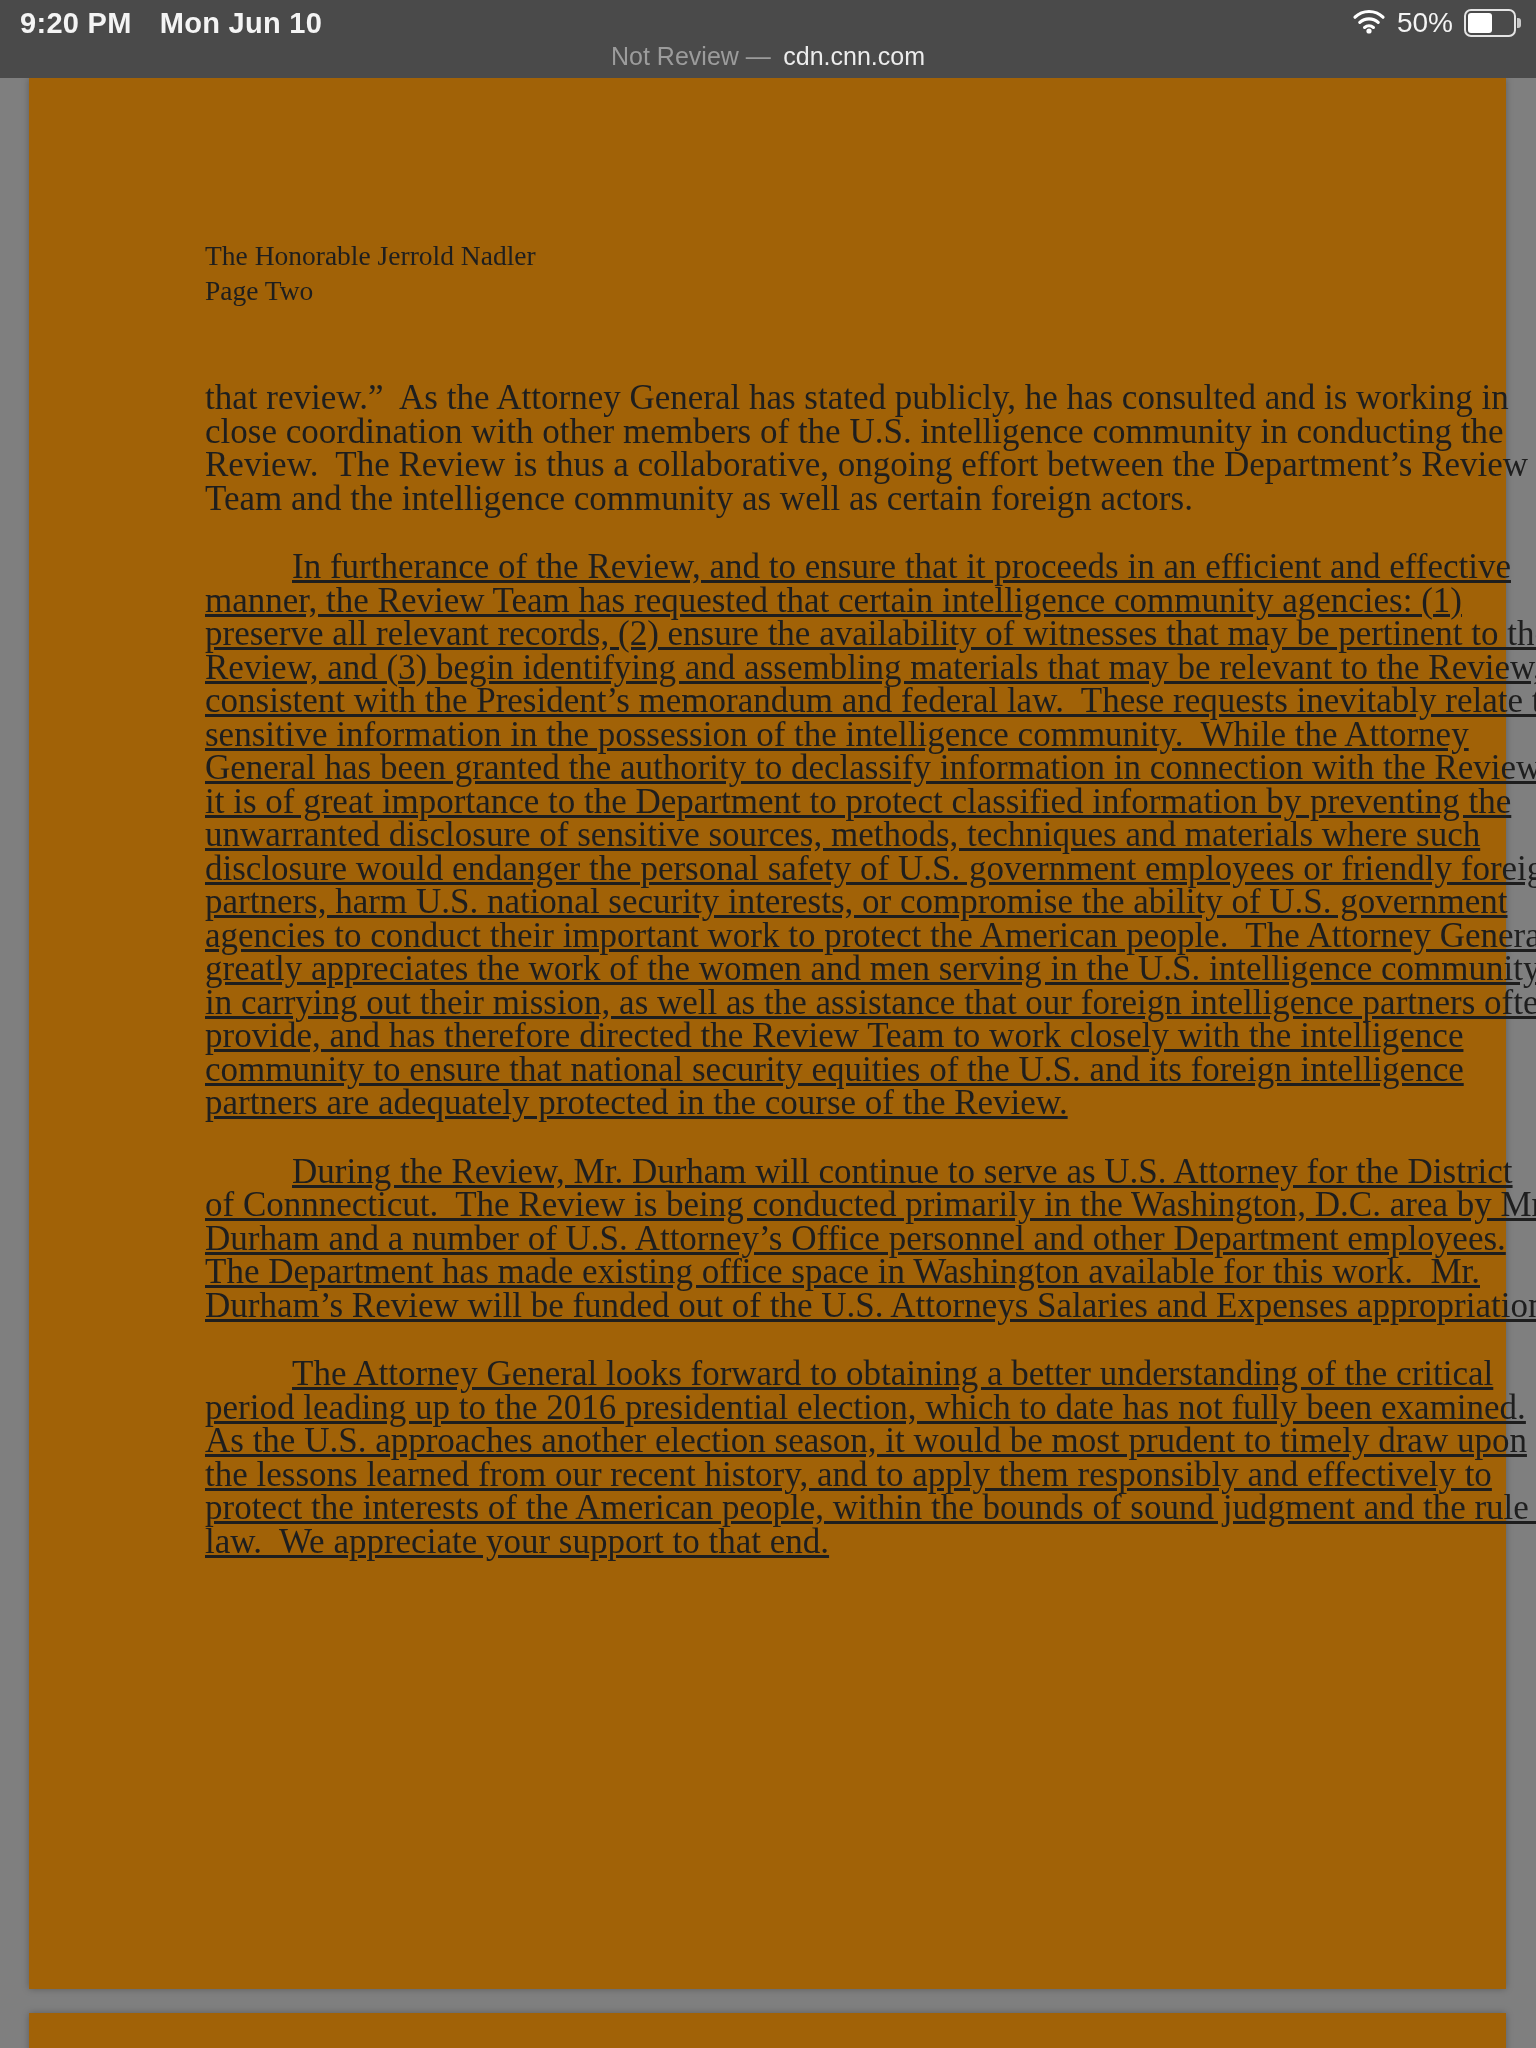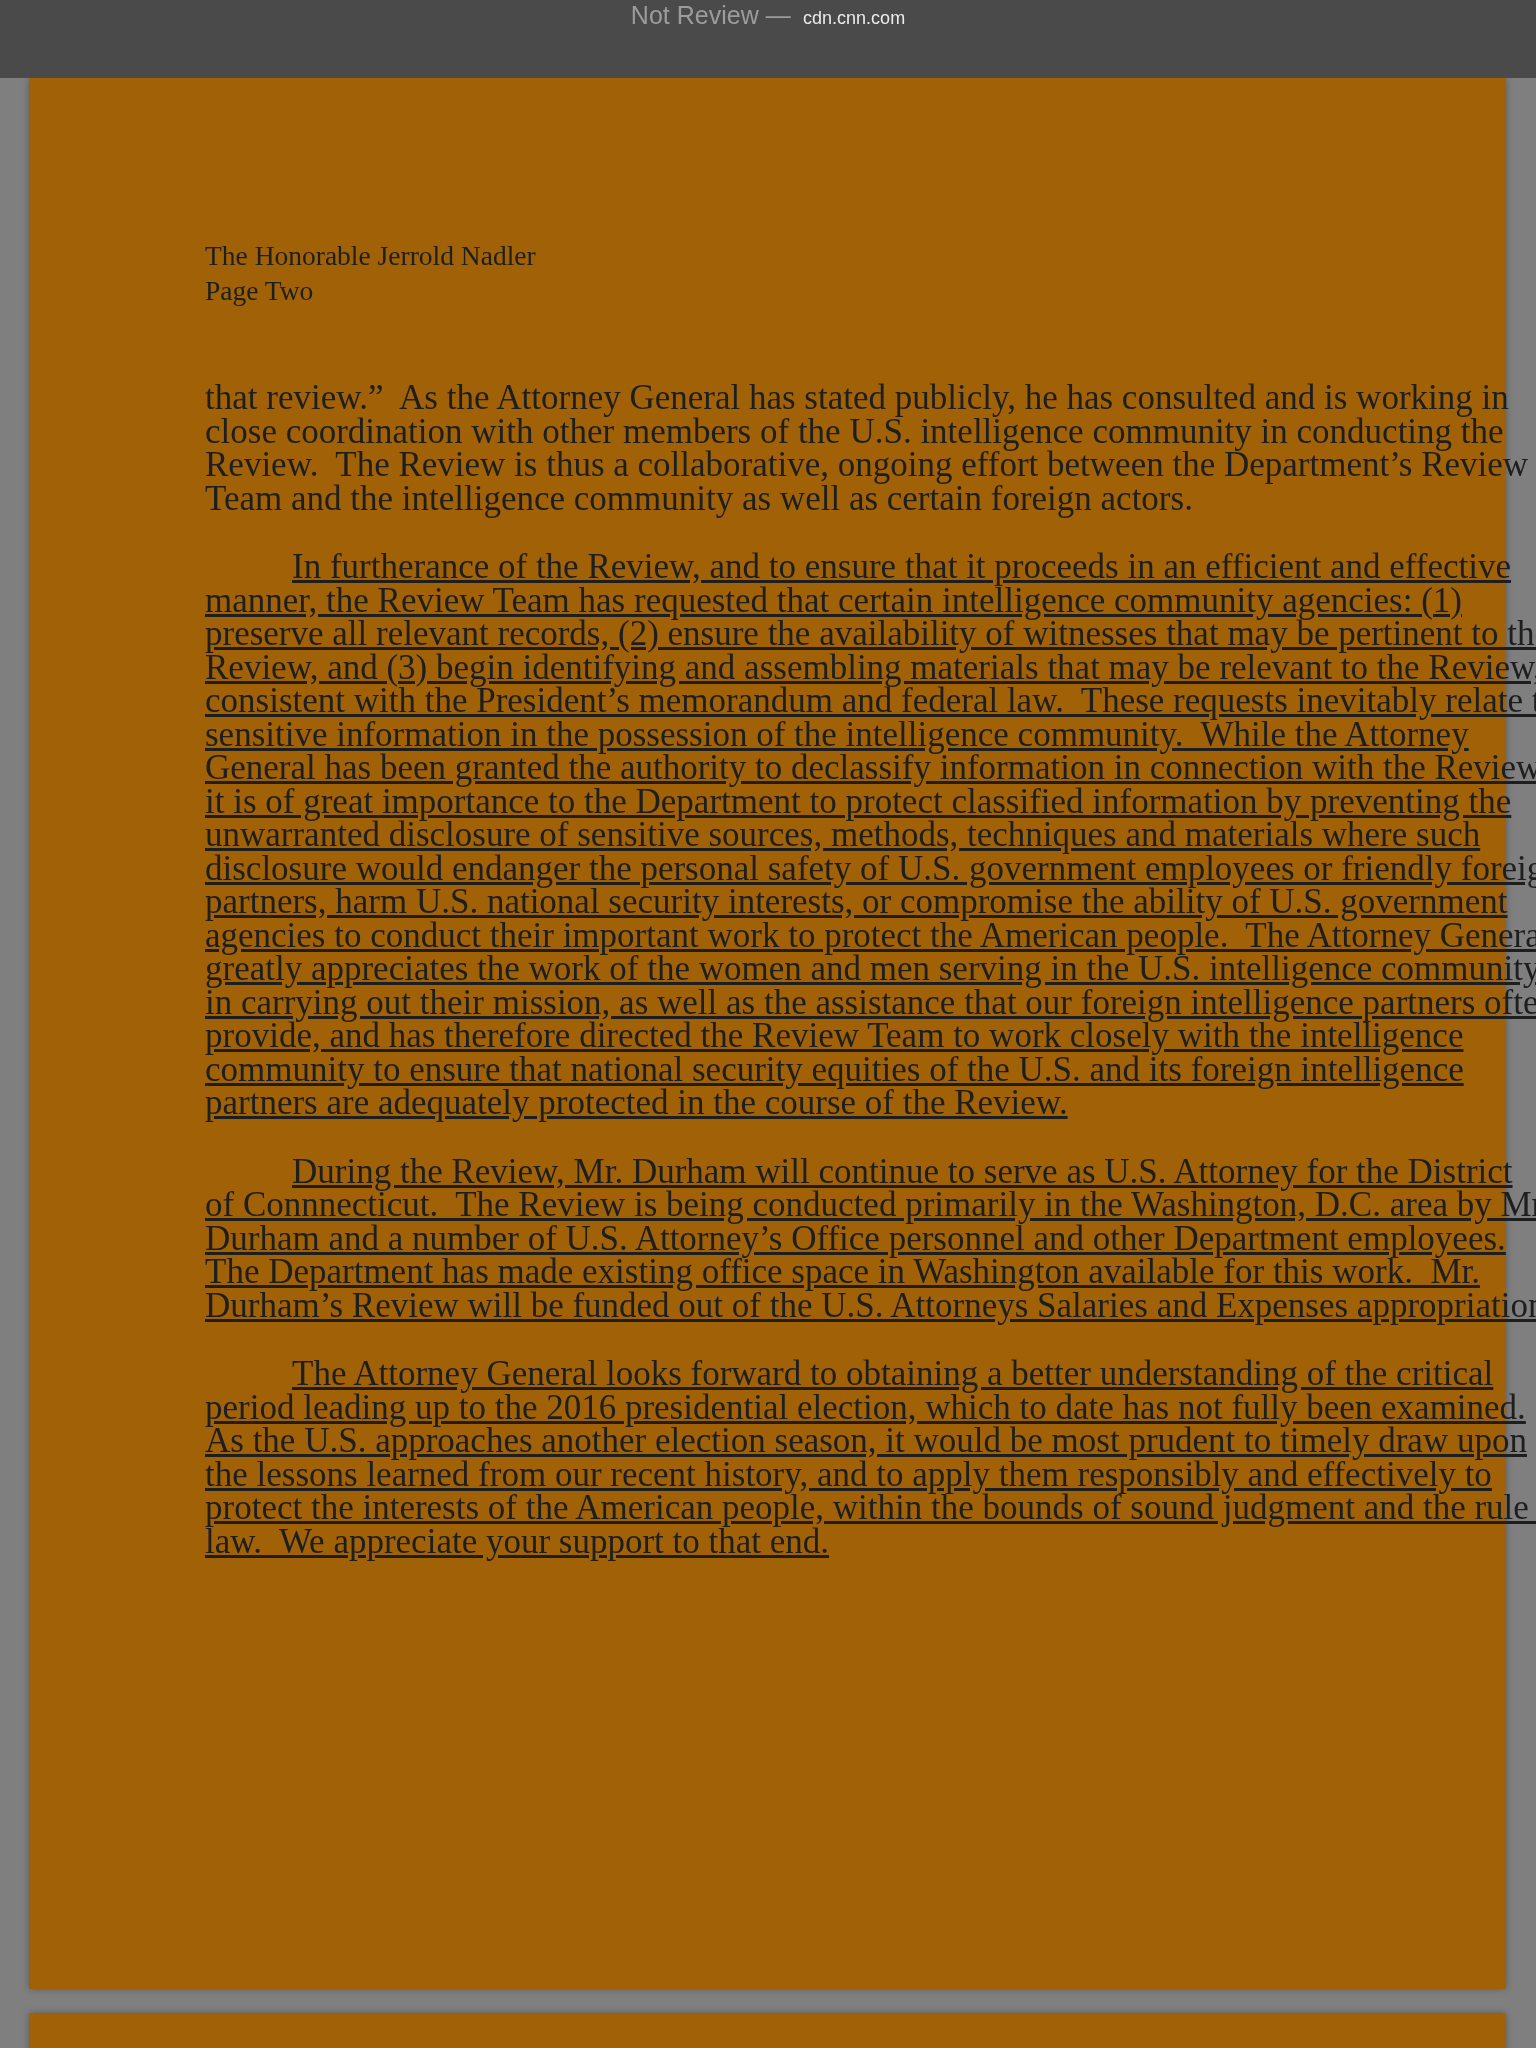--- a/index.html
+++ b/index.html
@@ -32,21 +32,21 @@
 
   .battery { position: relative; width: 48px; height: 24px;
     border: 2.5px solid rgba(255,255,255,0.85); border-radius: 7px; }
   .battery-fill { position: absolute; left: 2px; top: 2px; bottom: 2px;
     width: 50%; background: #ffffff; border-radius: 3px; }
   .battery-nub { position: absolute; right: -7px; top: 7px; width: 4px; height: 10px;
     background: rgba(255,255,255,0.7); border-radius: 0 3px 3px 0; }
 
   .url-row { text-align: center; height: 34px; line-height: 30px; }
   .url-row .secure { color: #9c9c9c; font-size: 25px; }
-  .url-row .domain { color: #ececec; font-size: 18px; margin-left: 8px; }
+  .url-row .domain { color: #ececec; font-size: 25px; margin-left: 8px; }
 
   
   .page {
     position: absolute; left: 29px; width: 1477px;
     background: #a16207;
     box-shadow: 0 0 7px rgba(0,0,0,0.28);
   }
   .page1 { top: 78px; height: 1911px; }
   .page2 { top: 2013px; height: 40px; }
 
@@ -67,20 +67,41 @@
     font-size: 35px; line-height: 33.5px;
     margin: 0 0 35px 0;
     white-space: pre;
   }
   .para.indent { text-indent: 87px; text-decoration: underline; }
 </style>
 </head>
 <body>
 
 <div class="statusbar">
+  <div class="status-row">
+    <div class="status-left">
+      <span class="status-text">9:20 PM</span>
+      <span class="status-text">Mon Jun 10</span>
+    </div>
+    <div class="status-right">
+      <span class="wifi">
+        <svg width="34" height="25" viewBox="0 0 34 25">
+          <path d="M3 8.2 a20 20 0 0 1 28 0" fill="none" stroke="#ffffff" stroke-width="3.2" stroke-linecap="round"></path>
+          <path d="M7.8 13.4 a13.5 13.5 0 0 1 18.4 0" fill="none" stroke="#ffffff" stroke-width="3.2" stroke-linecap="round"></path>
+          <path d="M12.6 18.4 a7 7 0 0 1 8.8 0" fill="none" stroke="#ffffff" stroke-width="3.2" stroke-linecap="round"></path>
+          <circle cx="17" cy="22" r="2.6" fill="#ffffff"></circle>
+        </svg>
+      </span>
+      <span class="pct">50%</span>
+      <span class="battery">
+        <span class="battery-fill" style="width: 50%;"></span>
+        <span class="battery-nub"></span>
+      </span>
+    </div>
+  </div>
   <div class="url-row">
     <span class="secure">Not Review —</span>
     <span class="domain">cdn.cnn.com</span>
   </div>
 </div>
 
 <div class="page page1 letter">
   <div class="addressee">The Honorable Jerrold Nadler
 Page Two</div>
   <div class="body-text">

